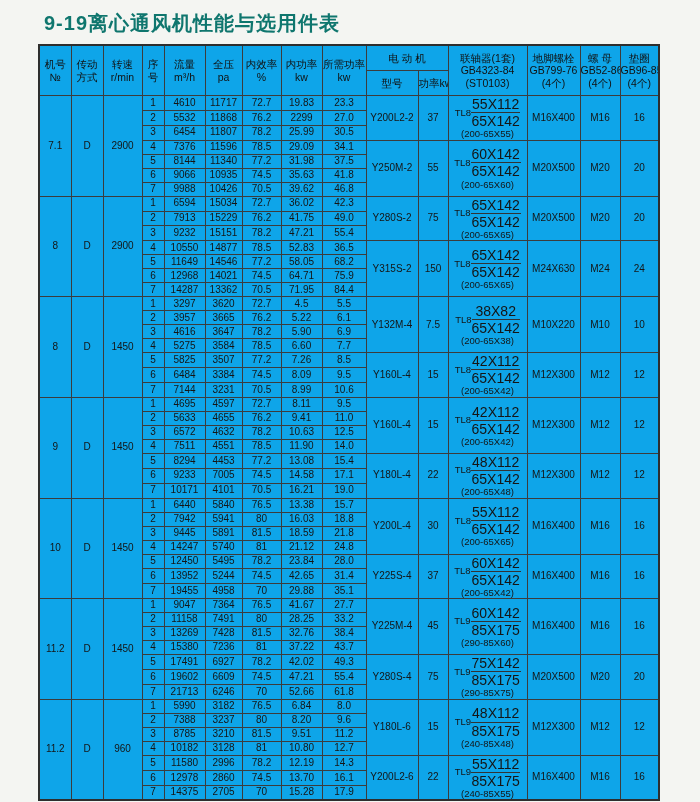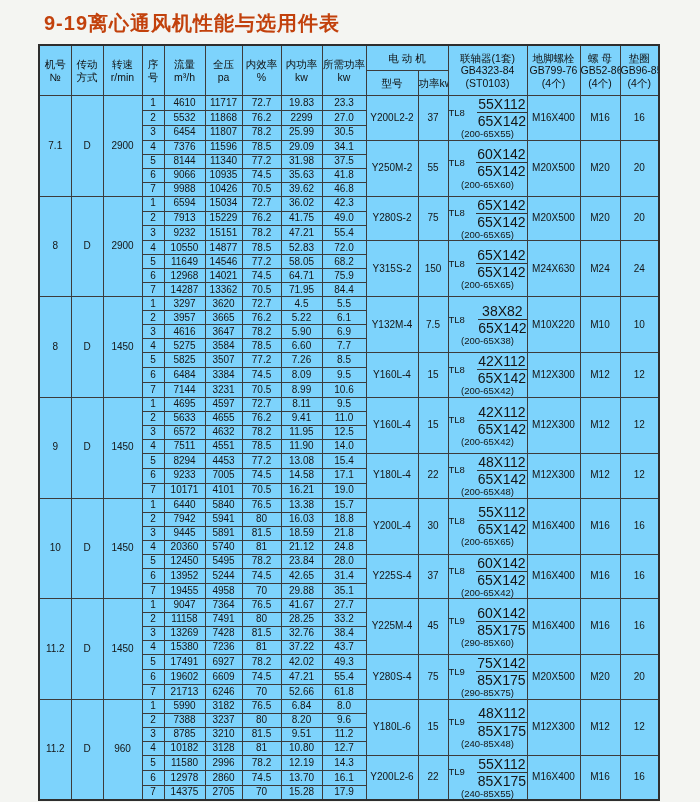--- a/index.html
+++ b/index.html
@@ -6,38 +6,38 @@
   body{
     width:700px;height:802px;
     background:#f4f5f2;
     font-family:"Liberation Sans", sans-serif;
     color:#1b1b1b;
     -webkit-font-smoothing:antialiased;
   }
   .page{padding:6px 0 0 38px;}
   .title{
     font-size:20px;font-weight:bold;letter-spacing:1px;
-    margin:4px 0 7px 6px;color:#c2410c;
+    margin:4px 0 7px 6px;color:#0f766e;
   }
   table.spec{
     border-collapse:collapse;table-layout:fixed;width:622px;
-    border:2px solid #2e2e2e;background:#7dd3fc;
+    border:2px solid #2e2e2e;background:#0ea5e9;
   }
   table.spec th, table.spec td{
     border:1px solid #3c3c3c;
     text-align:center;vertical-align:middle;
     padding:0;overflow:hidden;white-space:nowrap;
     font-weight:normal;
   }
   thead th{font-size:10.5px;line-height:1.15;height:24px;color:#111;}
   thead .hl{display:block;}
   tbody tr{height:14px;}
   tbody td{font-size:10px;line-height:1.05;color:#151515;}
   tr.blk td{border-top:1.5px solid #2e2e2e;}
-  .coup-top{display:flex;align-items:center;justify-content:space-between;gap:0;}
+  .coup-top{display:flex;align-items:center;justify-content:center;gap:0;}
   .pfx{font-size:9.5px;}
   .frac{display:inline-block;vertical-align:middle;font-size:14px;line-height:1.15;}
   .frac .num{display:block;border-bottom:1px solid #333;padding:0 1px;}
   .frac .den{display:block;}
   .paren{font-size:9.5px;line-height:1.1;}
   .note{
     font-size:12.5px;margin:5px 0 0 0;color:#111;letter-spacing:0.5px;
   }
 </style>
 </head>
@@ -259,21 +259,21 @@
           <td>78.2</td>
           <td>47.21</td>
           <td>55.4</td>
         </tr>
         <tr>
           <td>4</td>
           <td>10550</td>
           <td>14877</td>
           <td>78.5</td>
           <td>52.83</td>
-          <td>72.0</td>
+          <td>36.5</td>
           <td rowspan="4">Y315S-2</td>
           <td rowspan="4">150</td>
           <td rowspan="4">
             <div class="coup-top">
               <span class="pfx">TL8</span>
               <span class="frac">
                 <span class="num">65X142</span>
                 <span class="den">65X142</span>
               </span>
             </div>
@@ -428,21 +428,21 @@
           <td>4655</td>
           <td>76.2</td>
           <td>9.41</td>
           <td>11.0</td>
         </tr>
         <tr>
           <td>3</td>
           <td>6572</td>
           <td>4632</td>
           <td>78.2</td>
-          <td>11.95</td>
+          <td>10.63</td>
           <td>12.5</td>
         </tr>
         <tr>
           <td>4</td>
           <td>7511</td>
           <td>4551</td>
           <td>78.5</td>
           <td>11.90</td>
           <td>14.0</td>
         </tr>
@@ -522,21 +522,21 @@
         <tr>
           <td>3</td>
           <td>9445</td>
           <td>5891</td>
           <td>81.5</td>
           <td>18.59</td>
           <td>21.8</td>
         </tr>
         <tr>
           <td>4</td>
-          <td>20360</td>
+          <td>14247</td>
           <td>5740</td>
           <td>81</td>
           <td>21.12</td>
           <td>24.8</td>
         </tr>
         <tr>
           <td>5</td>
           <td>12450</td>
           <td>5495</td>
           <td>78.2</td>

